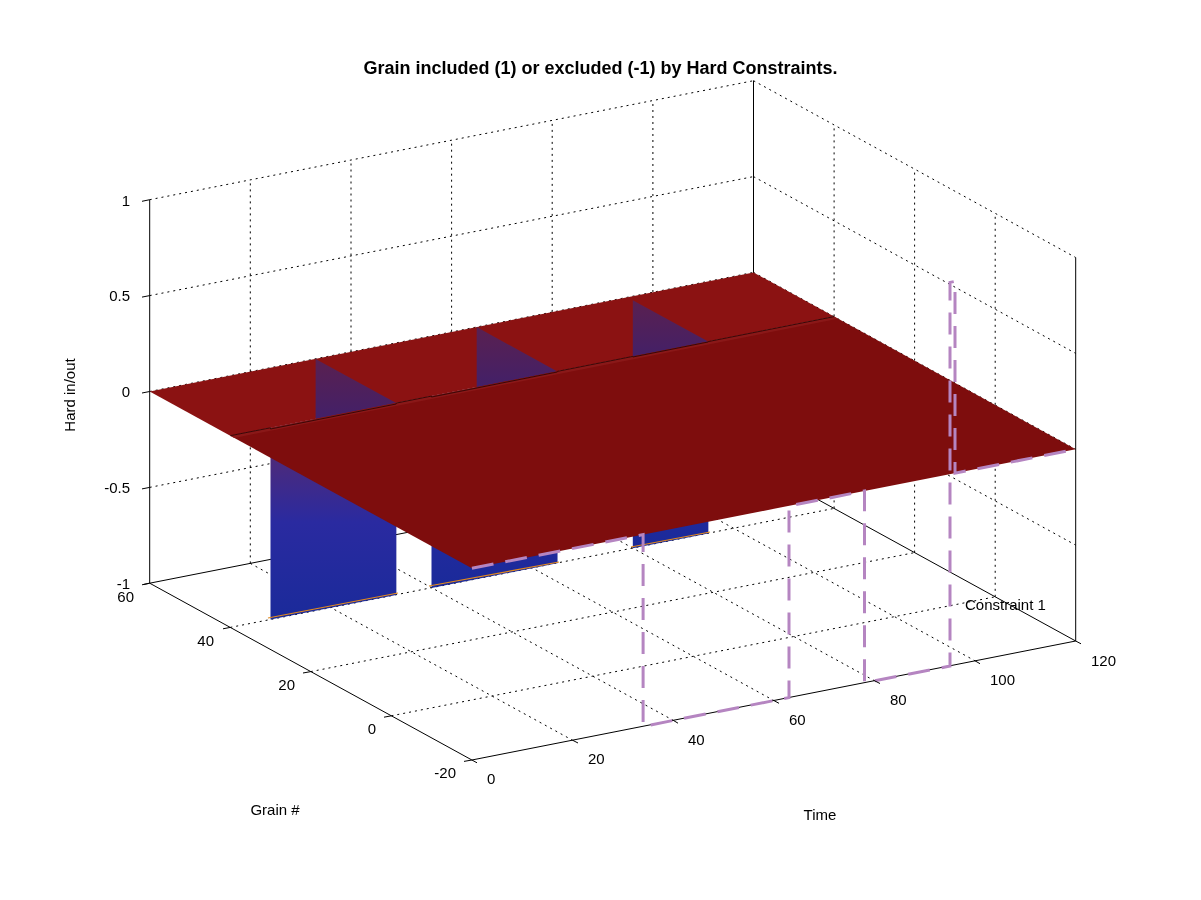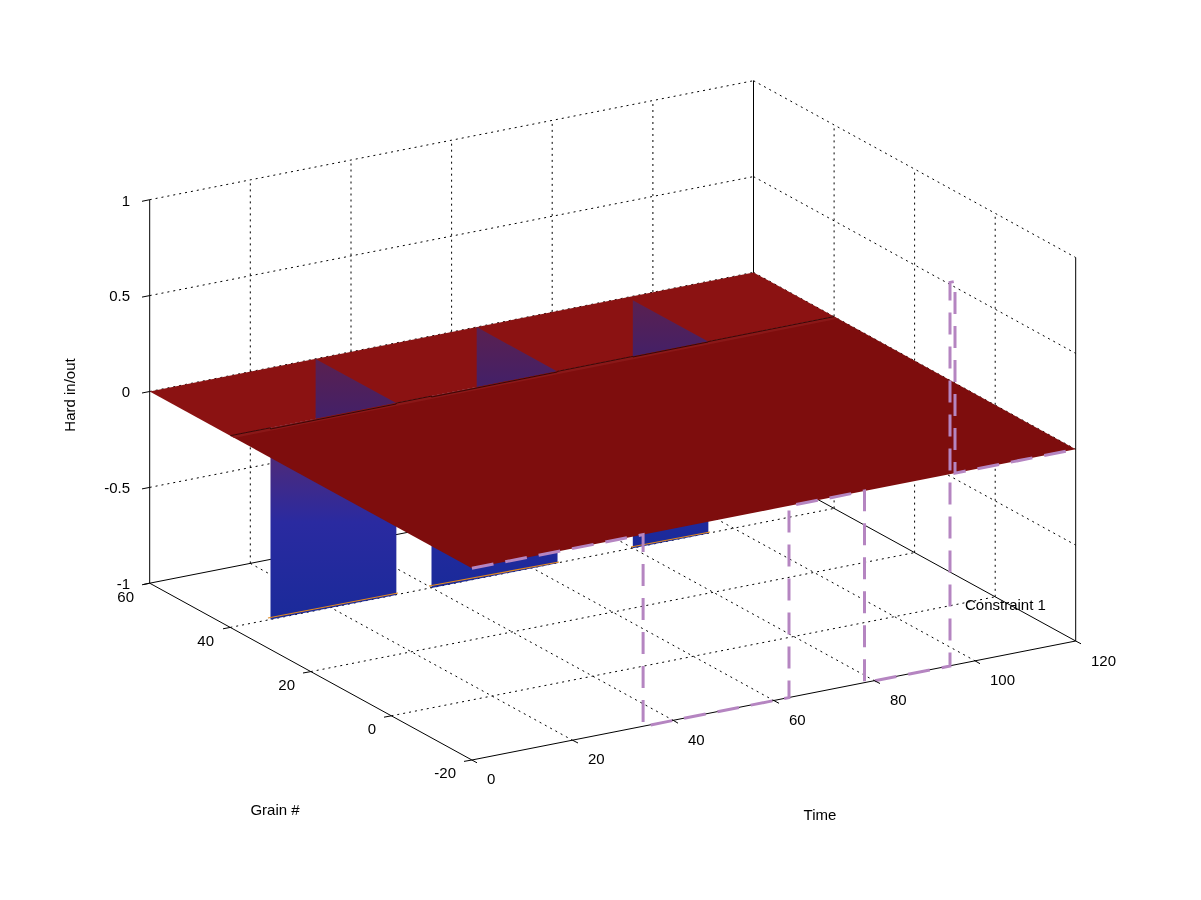--- a/index.html
+++ b/index.html
@@ -88,20 +88,21 @@
   .legend-label {
     font-size: 15px;
     fill: #000;
   }
 </style>
 </head>
 <body>
 
 <div class="figure">
 
+  <div class="title">Grain included (1) or excluded (-1) by Hard Constraints.</div>
 
   <svg class="axes" width="1201" height="900" viewBox="0 0 1201 900">
     <defs>
       <linearGradient id="wallGrad" x1="0" y1="0" x2="0" y2="1">
         <stop offset="0%" stop-color="#6b2a5a"></stop>
         <stop offset="55%" stop-color="#2a2aa0"></stop>
         <stop offset="100%" stop-color="#1a2a9a"></stop>
       </linearGradient>
       <linearGradient id="wallGradSide" x1="0" y1="0" x2="0" y2="1">
         <stop offset="0%" stop-color="#5a2050"></stop>

